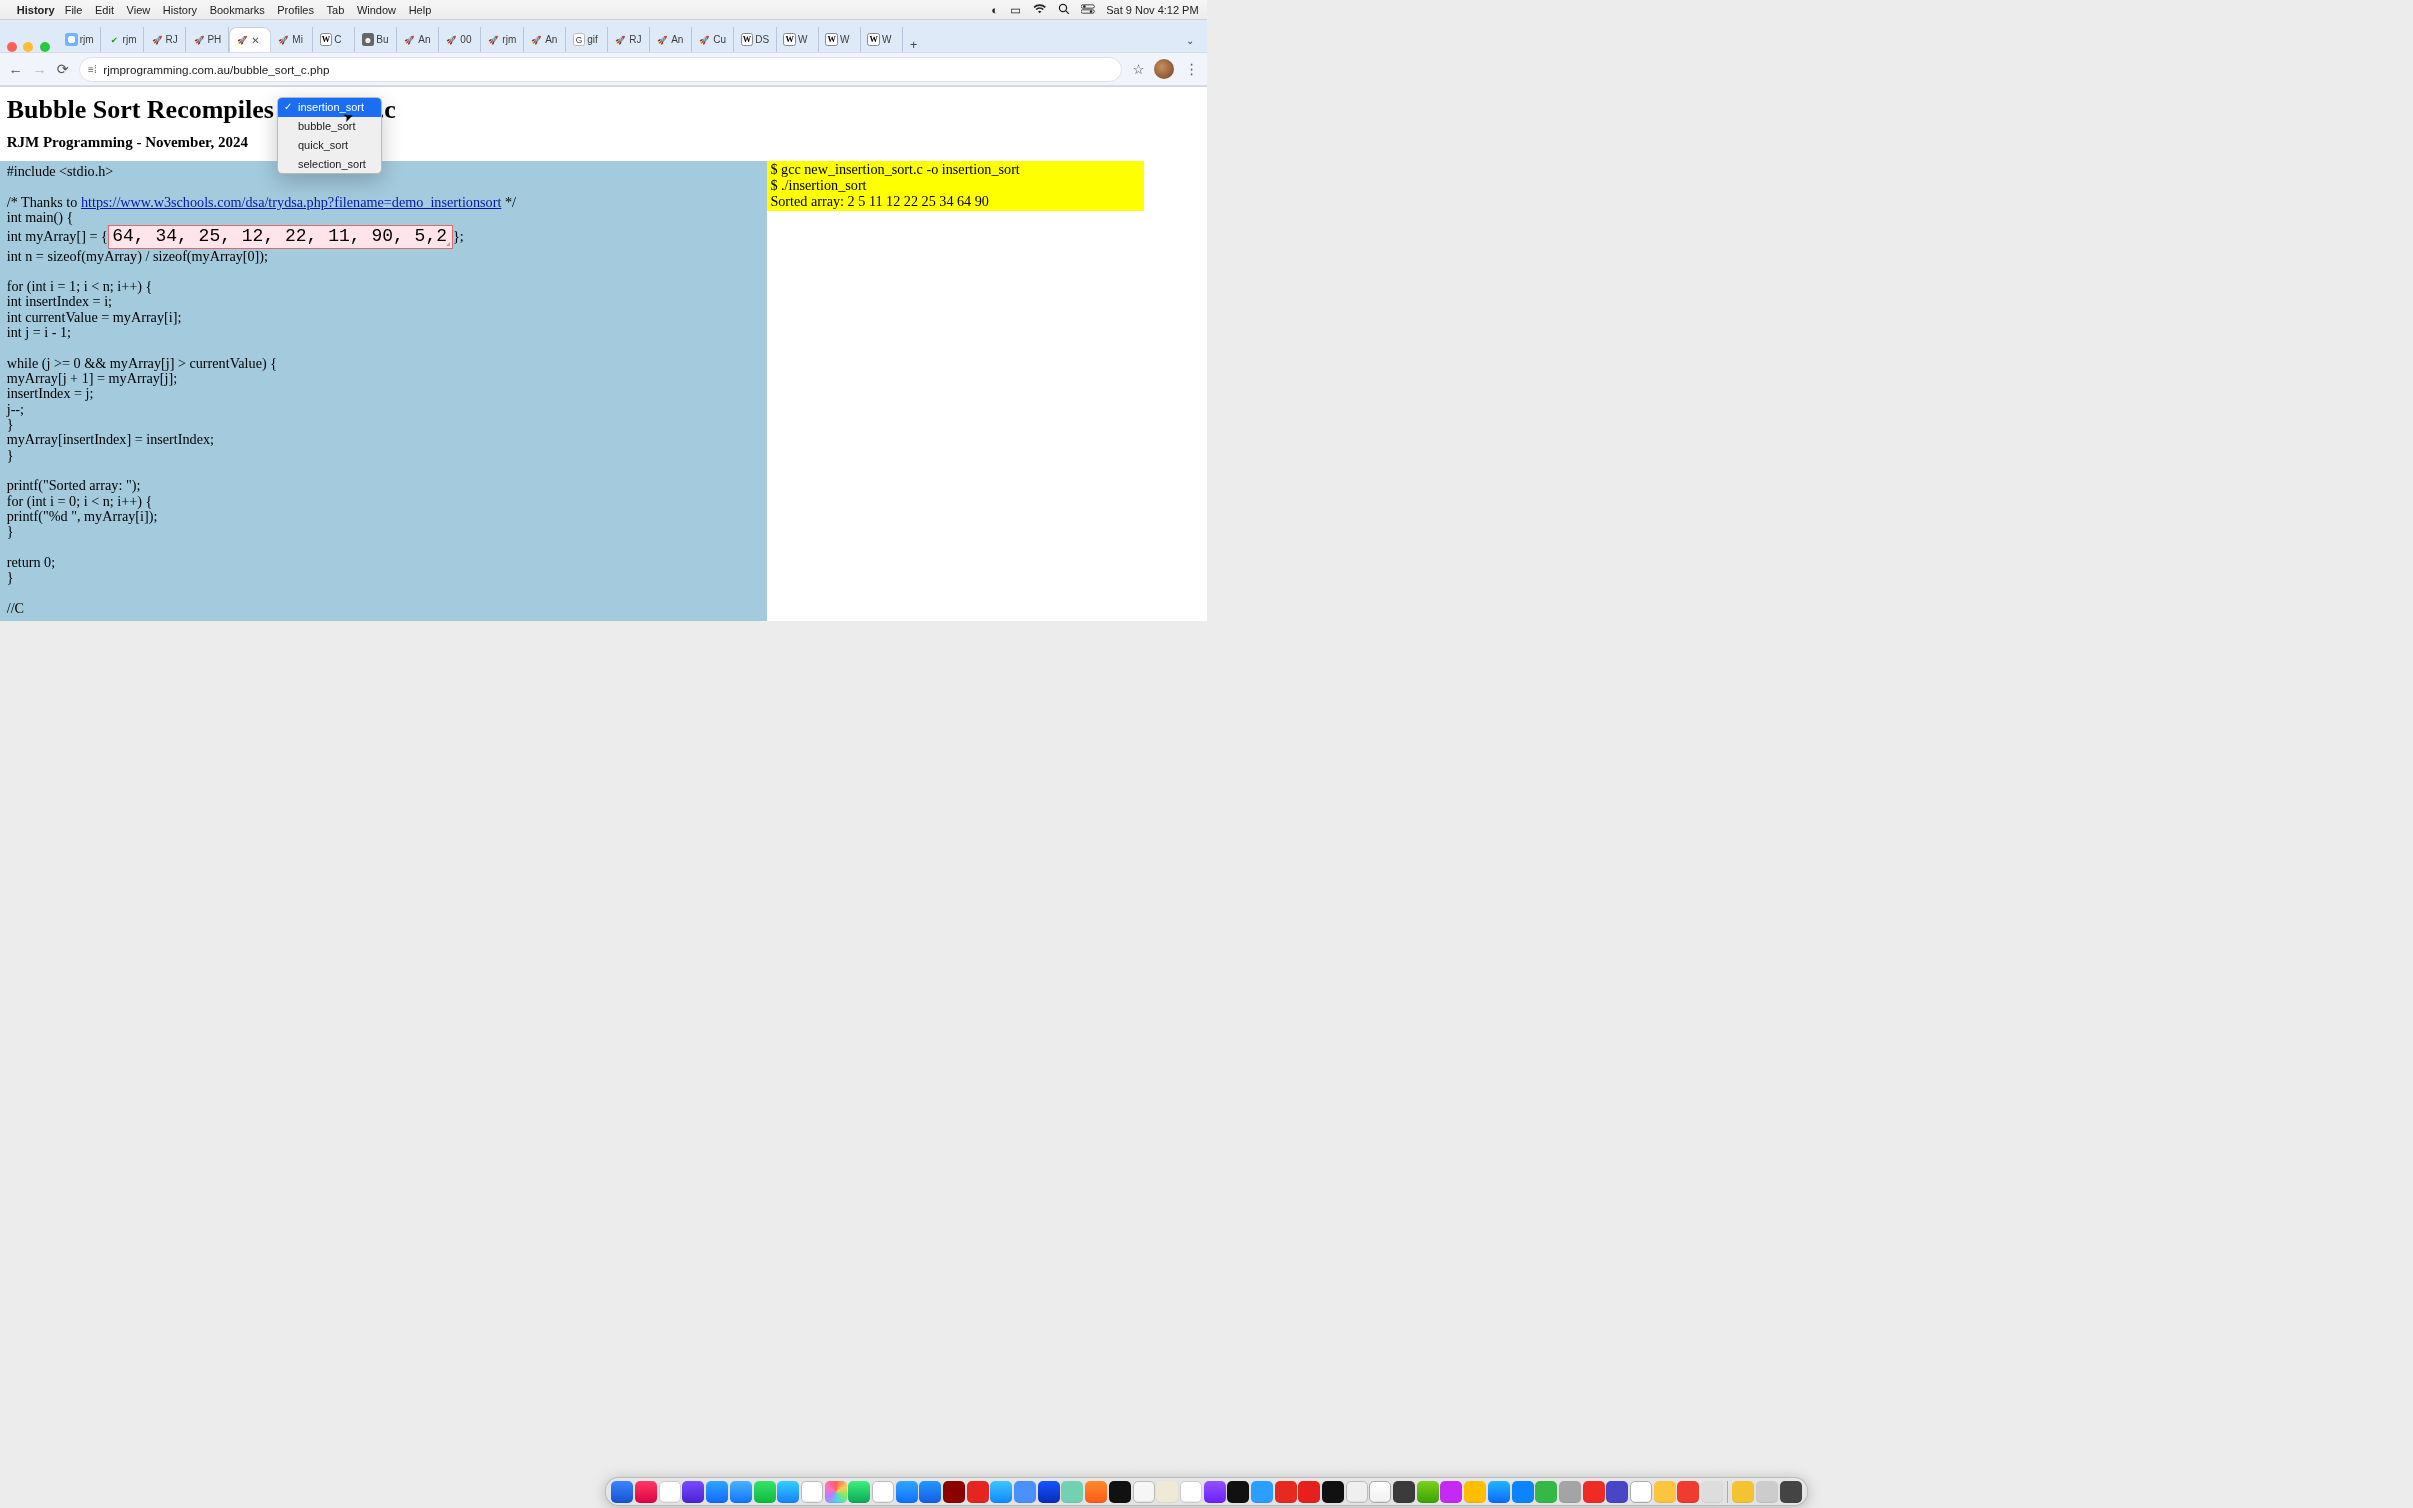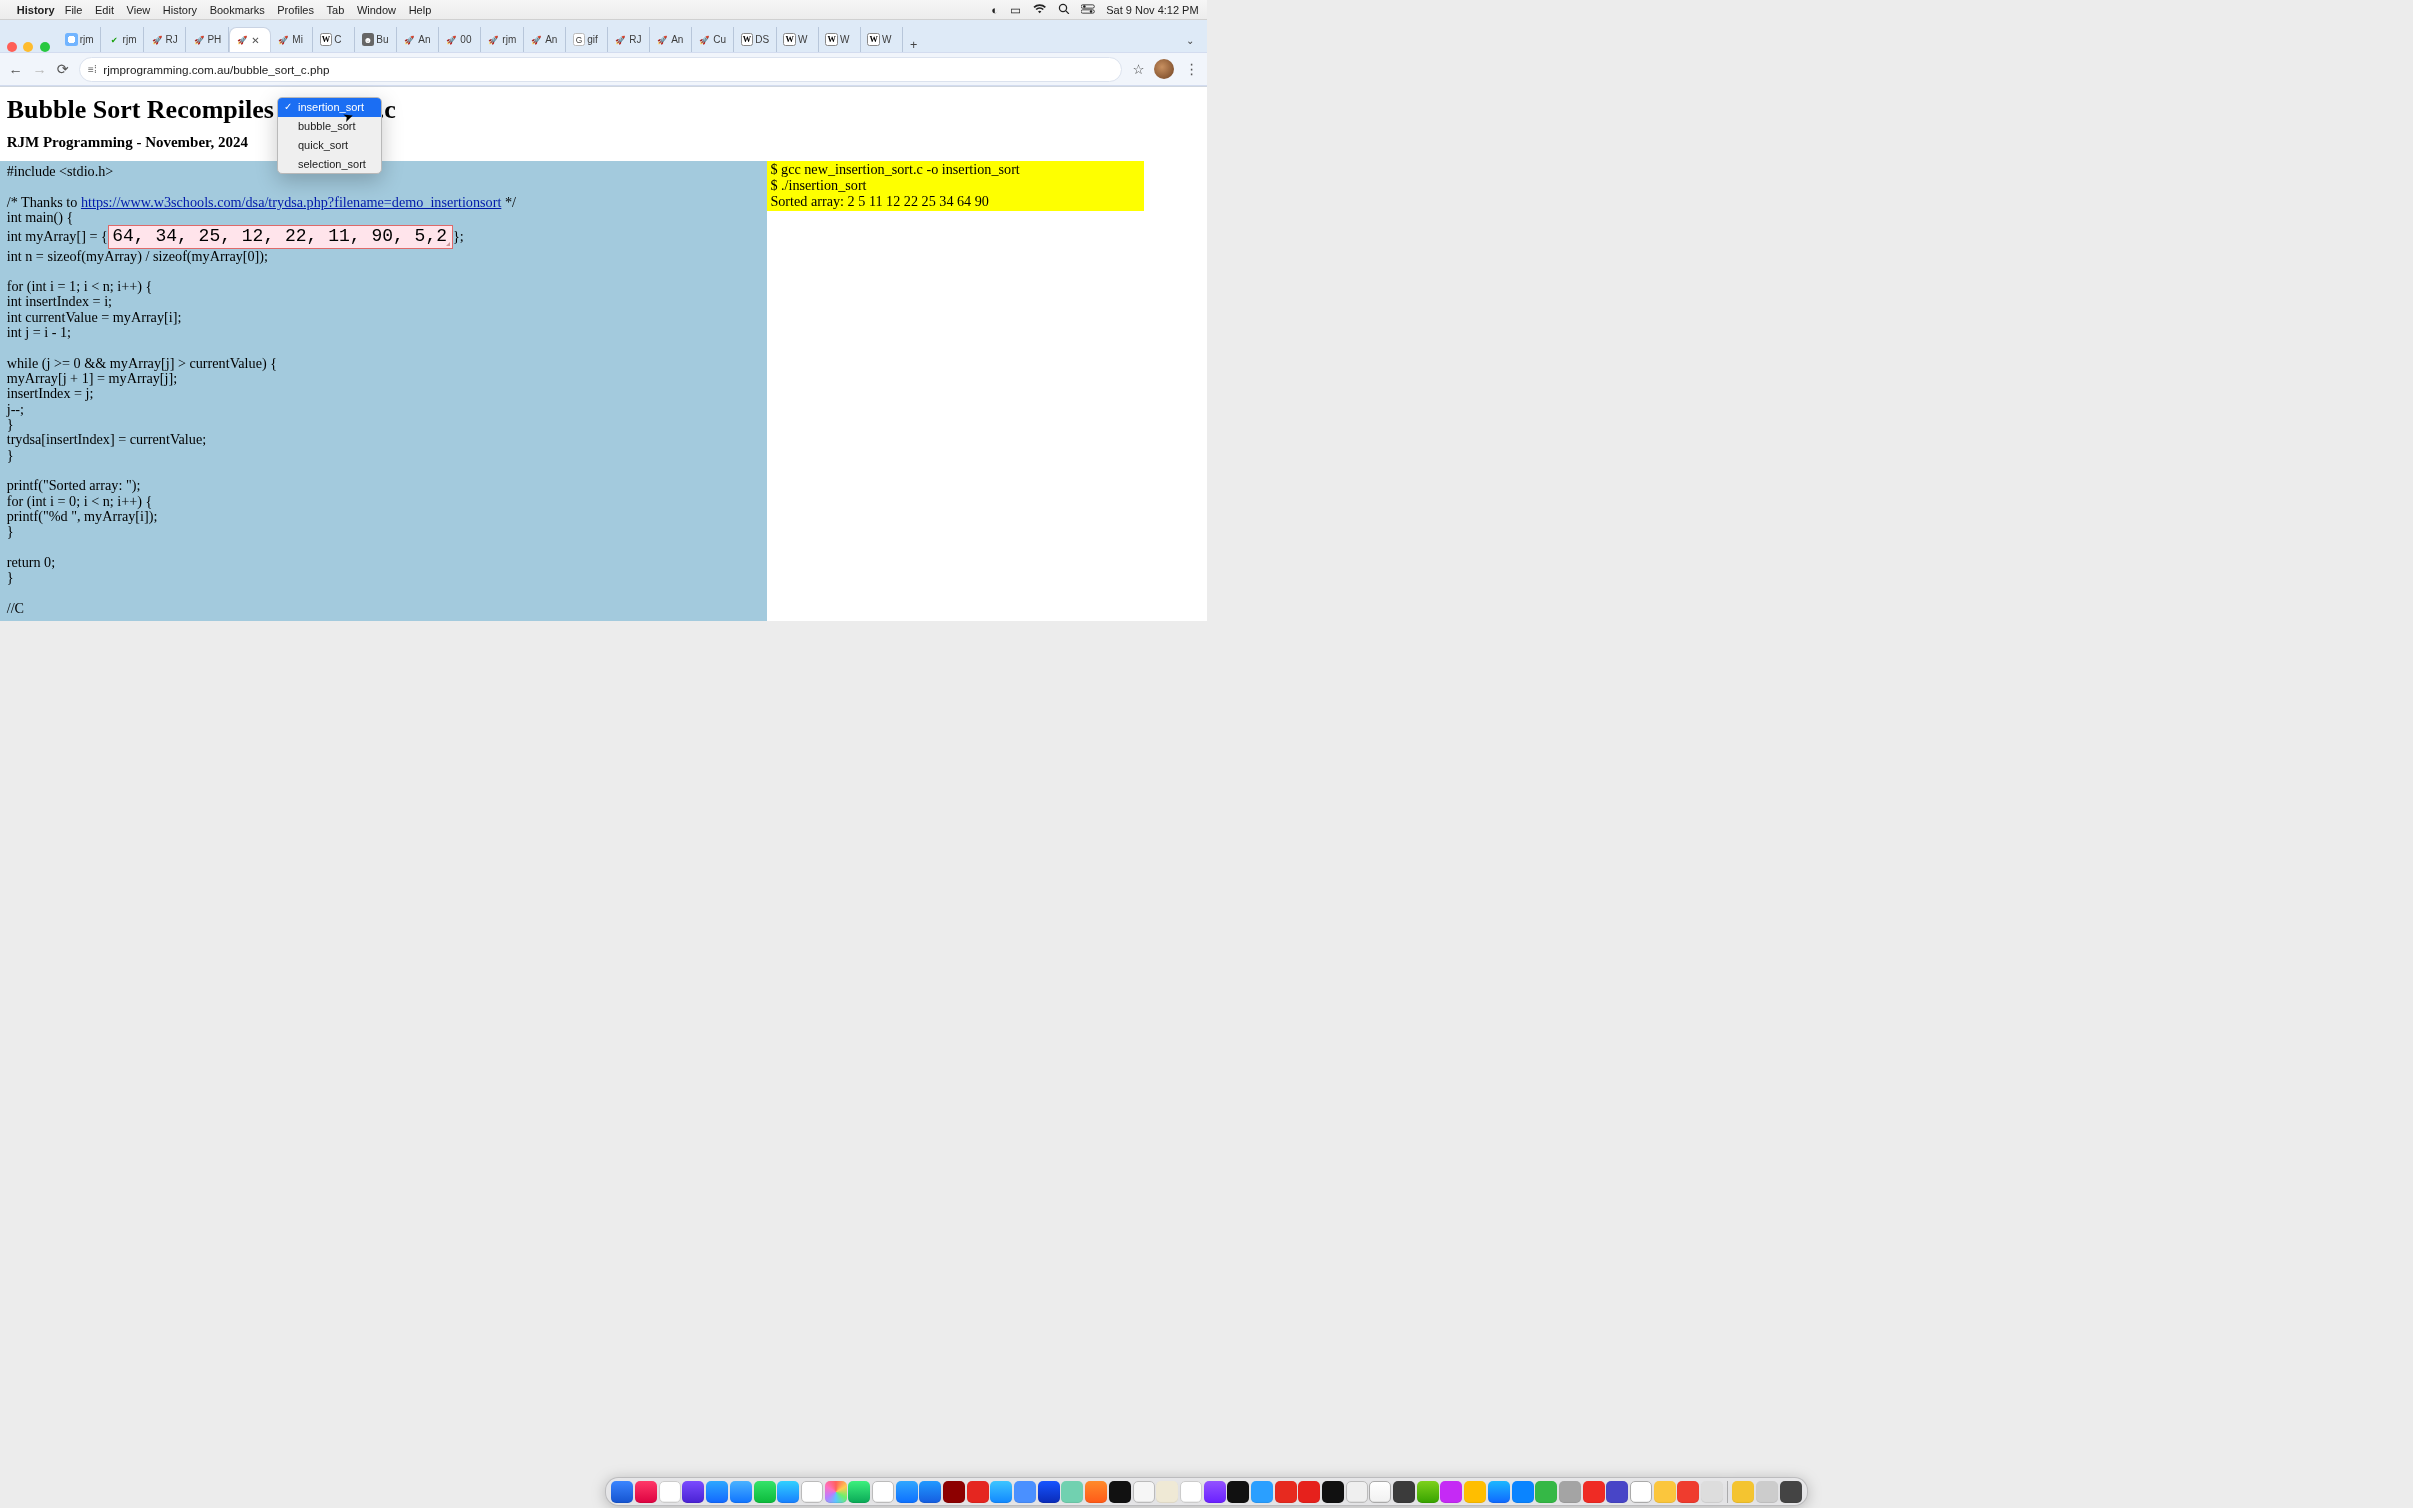--- a/index.html
+++ b/index.html
@@ -435,21 +435,21 @@
 <span>for (int i = 1; i &lt; n; i++) {</span>
 <span>int insertIndex = i;</span>
 <span>int currentValue = myArray[i];</span>
 <span>int j = i - 1;</span>
 <span></span>
 <span>while (j &gt;= 0 &amp;&amp; myArray[j] &gt; currentValue) {</span>
 <span>myArray[j + 1] = myArray[j];</span>
 <span>insertIndex = j;</span>
 <span>j--;</span>
 <span>}</span>
-<span>trydsa[insertIndex] = currentValue;</span>
+<span>myArray[insertIndex] = insertIndex;</span>
 <span>}</span>
 <span></span>
 <span>printf("Sorted array: ");</span>
 <span>for (int i = 0; i &lt; n; i++) {</span>
 <span>printf("%d ", myArray[i]);</span>
 <span>}</span>
 <span></span>
 <span>return 0;</span>
 <span>}</span>
 <span></span>

